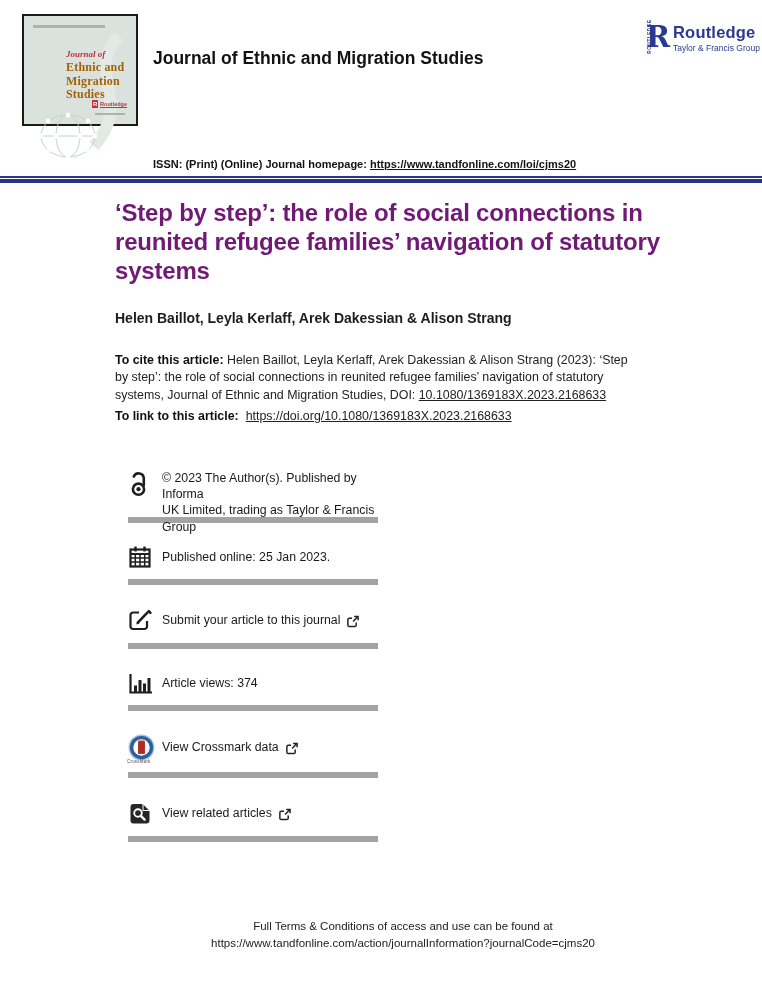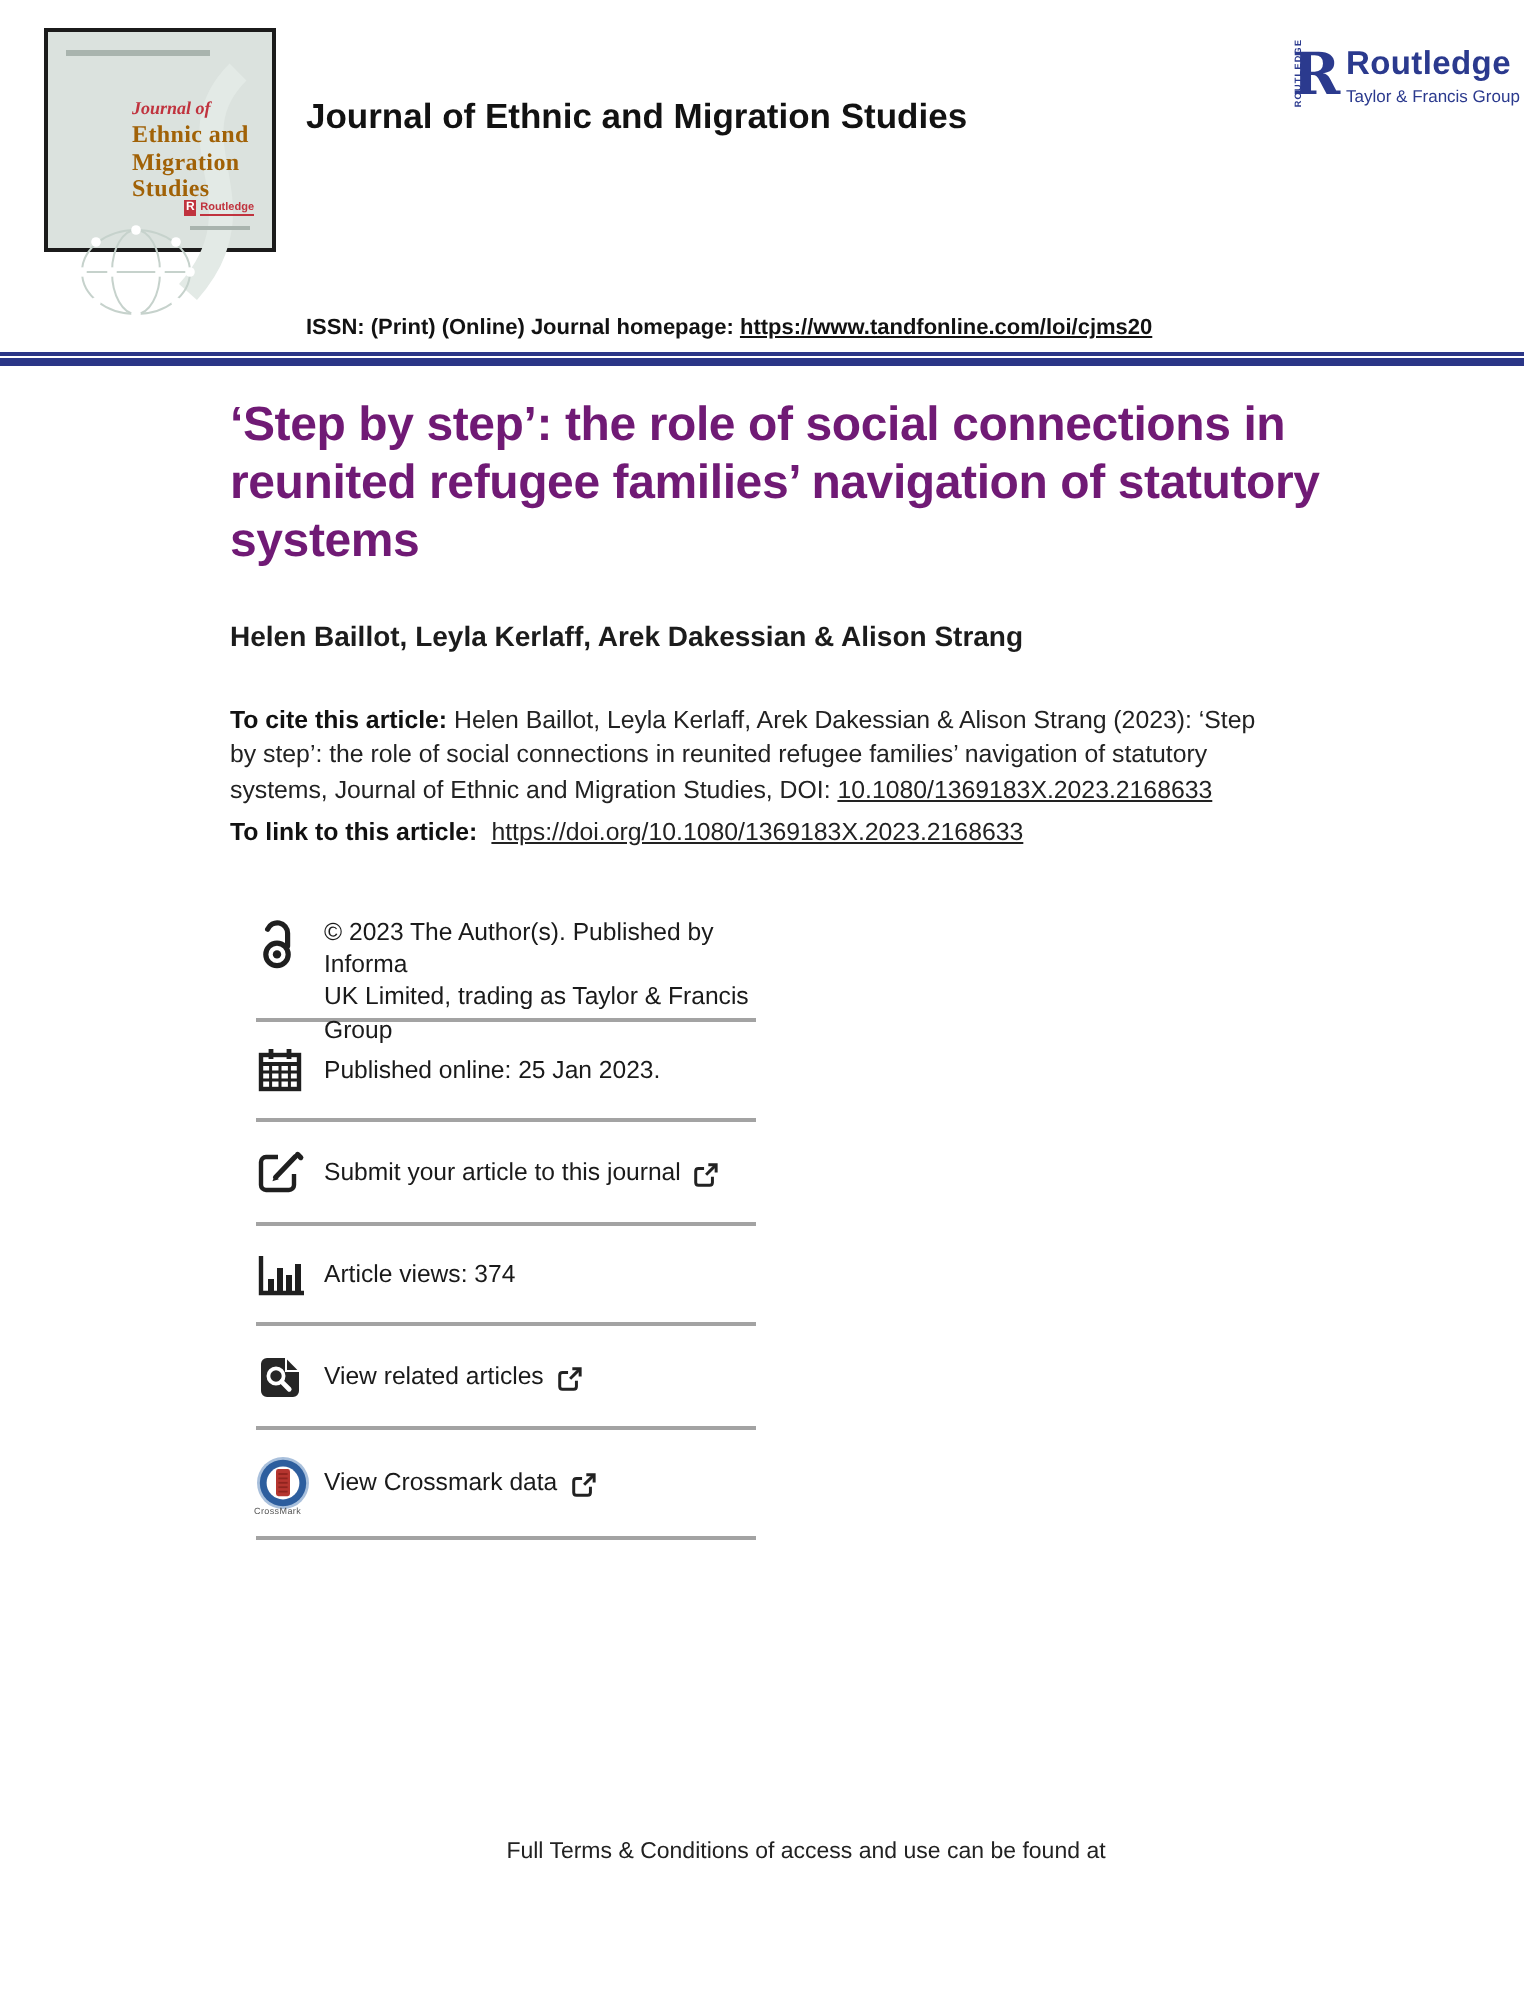--- a/index.html
+++ b/index.html
@@ -55,21 +55,21 @@
   .authors { position:absolute; left:115px; top:310px; font-size:14px; font-weight:600; color:#1c1c1c; }
   .cite { position:absolute; left:115px; top:352px; width:545px; font-size:12.4px; line-height:1.4; color:#222; }
   .cite b, .link-line b { font-weight:700; color:#111; }
   .cite .link, .link-line .link { text-decoration:underline; color:#222; }
   .link-line { position:absolute; left:115px; top:409px; font-size:12.4px; color:#222; }
   .link-line .link { margin-left:7px; }
 
   
   .actions { position:absolute; left:128px; top:452px; width:250px; }
   .action-row {
-    display:flex; align-items:center; border-bottom:2px solid #a3a3a3;
+    display:flex; align-items:center; border-bottom:6px solid #a3a3a3;margin-top:12px;
   }
   .action-row.first { height:59px; align-items:flex-start; padding-top:6px; }
   .action-row.r2 { height:50px; } .action-row.r3 { height:52px; }
   .action-row.r4 { height:50px; } .action-row.r5 { height:52px; }
   .action-row.r6 { height:55px; }
   .action-icon { width:34px; flex:0 0 34px; display:flex; justify-content:flex-start; }
   .action-label { font-size:12.3px; color:#1a1a1a; line-height:1.32; }
   .ext-icon { margin-left:6px; display:inline-flex; position:relative; top:1px; }
   .cm-wrap { position:relative; display:inline-block; width:27px; }
   .cm-caption { position:absolute; left:-1px; top:25px; font-size:4.5px; color:#555; letter-spacing:0.2px; }
@@ -217,40 +217,20 @@
           <path d="M2.5 3 V21.5 H24" fill="none" stroke="#1f1f1f" stroke-width="2.2"></path>
           <rect x="6" y="14.5" width="3" height="7" fill="#1f1f1f"></rect>
           <rect x="10.5" y="9" width="3" height="12.5" fill="#1f1f1f"></rect>
           <rect x="15" y="12.5" width="3" height="9" fill="#1f1f1f"></rect>
           <rect x="19.5" y="7" width="3" height="14.5" fill="#1f1f1f"></rect>
         </svg>
       </span>
       <span class="action-label">Article views: 374</span>
     </div>
 
-    <div class="action-row r5">
-      <span class="action-icon">
-        <svg width="24" height="25" viewBox="0 0 24 25">
-          <path d="M2.5 6 A3 3 0 0 1 5.5 3 H14.5 L21.5 10 V19.5 A3 3 0 0 1 18.5 22.5 H5.5 A3 3 0 0 1 2.5 19.5 Z" fill="#262626"></path>
-          <path d="M14.5 2 L22.5 10 H14.5 Z" fill="#ffffff"></path>
-          <path d="M15.5 3.8 L20.7 9 H15.5 Z" fill="#262626"></path>
-          <circle cx="10" cy="12" r="3.8" fill="none" stroke="#ffffff" stroke-width="1.9"></circle>
-          <line x1="12.8" y1="14.8" x2="16.6" y2="18.6" stroke="#ffffff" stroke-width="2.4" stroke-linecap="round"></line>
-        </svg>
-      </span>
-      <span class="action-label">View related articles</span>
-      <span class="ext-icon">
-        <svg width="13" height="13" viewBox="0 0 14 14">
-          <path d="M11 8 V11 Q11 12.5 9.5 12.5 H3.5 Q2 12.5 2 11 V5 Q2 3.5 3.5 3.5 H6.5" fill="none" stroke="#222" stroke-width="1.6"></path>
-          <path d="M8.8 1.5 H13 V5.7" fill="none" stroke="#222" stroke-width="1.6"></path>
-          <line x1="12.8" y1="1.7" x2="7.6" y2="6.9" stroke="#222" stroke-width="1.6"></line>
-        </svg>
-      </span>
-    </div>
-
     <div class="action-row r6">
       <span class="action-icon">
         <span class="cm-wrap">
           <svg width="27" height="27" viewBox="0 0 27 27">
             <circle cx="13.5" cy="13.5" r="13" fill="#a9c0dc"></circle>
             <circle cx="13.5" cy="13.5" r="11.6" fill="#2d5e9e"></circle>
             <circle cx="13.5" cy="13.5" r="8.2" fill="#ffffff"></circle>
             <rect x="10" y="6.5" width="7" height="13.6" rx="1.2" fill="#b5352f"></rect>
             <g stroke="#8f241f" stroke-width="0.9">
               <line x1="11.2" y1="9" x2="15.8" y2="9"></line>
@@ -266,19 +246,40 @@
       <span class="action-label">View Crossmark data</span>
       <span class="ext-icon">
         <svg width="13" height="13" viewBox="0 0 14 14">
           <path d="M11 8 V11 Q11 12.5 9.5 12.5 H3.5 Q2 12.5 2 11 V5 Q2 3.5 3.5 3.5 H6.5" fill="none" stroke="#222" stroke-width="1.6"></path>
           <path d="M8.8 1.5 H13 V5.7" fill="none" stroke="#222" stroke-width="1.6"></path>
           <line x1="12.8" y1="1.7" x2="7.6" y2="6.9" stroke="#222" stroke-width="1.6"></line>
         </svg>
       </span>
     </div>
 
+    <div class="action-row r5">
+      <span class="action-icon">
+        <svg width="24" height="25" viewBox="0 0 24 25">
+          <path d="M2.5 6 A3 3 0 0 1 5.5 3 H14.5 L21.5 10 V19.5 A3 3 0 0 1 18.5 22.5 H5.5 A3 3 0 0 1 2.5 19.5 Z" fill="#262626"></path>
+          <path d="M14.5 2 L22.5 10 H14.5 Z" fill="#ffffff"></path>
+          <path d="M15.5 3.8 L20.7 9 H15.5 Z" fill="#262626"></path>
+          <circle cx="10" cy="12" r="3.8" fill="none" stroke="#ffffff" stroke-width="1.9"></circle>
+          <line x1="12.8" y1="14.8" x2="16.6" y2="18.6" stroke="#ffffff" stroke-width="2.4" stroke-linecap="round"></line>
+        </svg>
+      </span>
+      <span class="action-label">View related articles</span>
+      <span class="ext-icon">
+        <svg width="13" height="13" viewBox="0 0 14 14">
+          <path d="M11 8 V11 Q11 12.5 9.5 12.5 H3.5 Q2 12.5 2 11 V5 Q2 3.5 3.5 3.5 H6.5" fill="none" stroke="#222" stroke-width="1.6"></path>
+          <path d="M8.8 1.5 H13 V5.7" fill="none" stroke="#222" stroke-width="1.6"></path>
+          <line x1="12.8" y1="1.7" x2="7.6" y2="6.9" stroke="#222" stroke-width="1.6"></line>
+        </svg>
+      </span>
+    </div>
+
   </div>
 
   <div class="footer">
     <div>Full Terms &amp; Conditions of access and use can be found at</div>
+    <div>https://www.tandfonline.com/action/journalInformation?journalCode=cjms20</div>
   </div>
 
 </div>
 
 </body></html>

